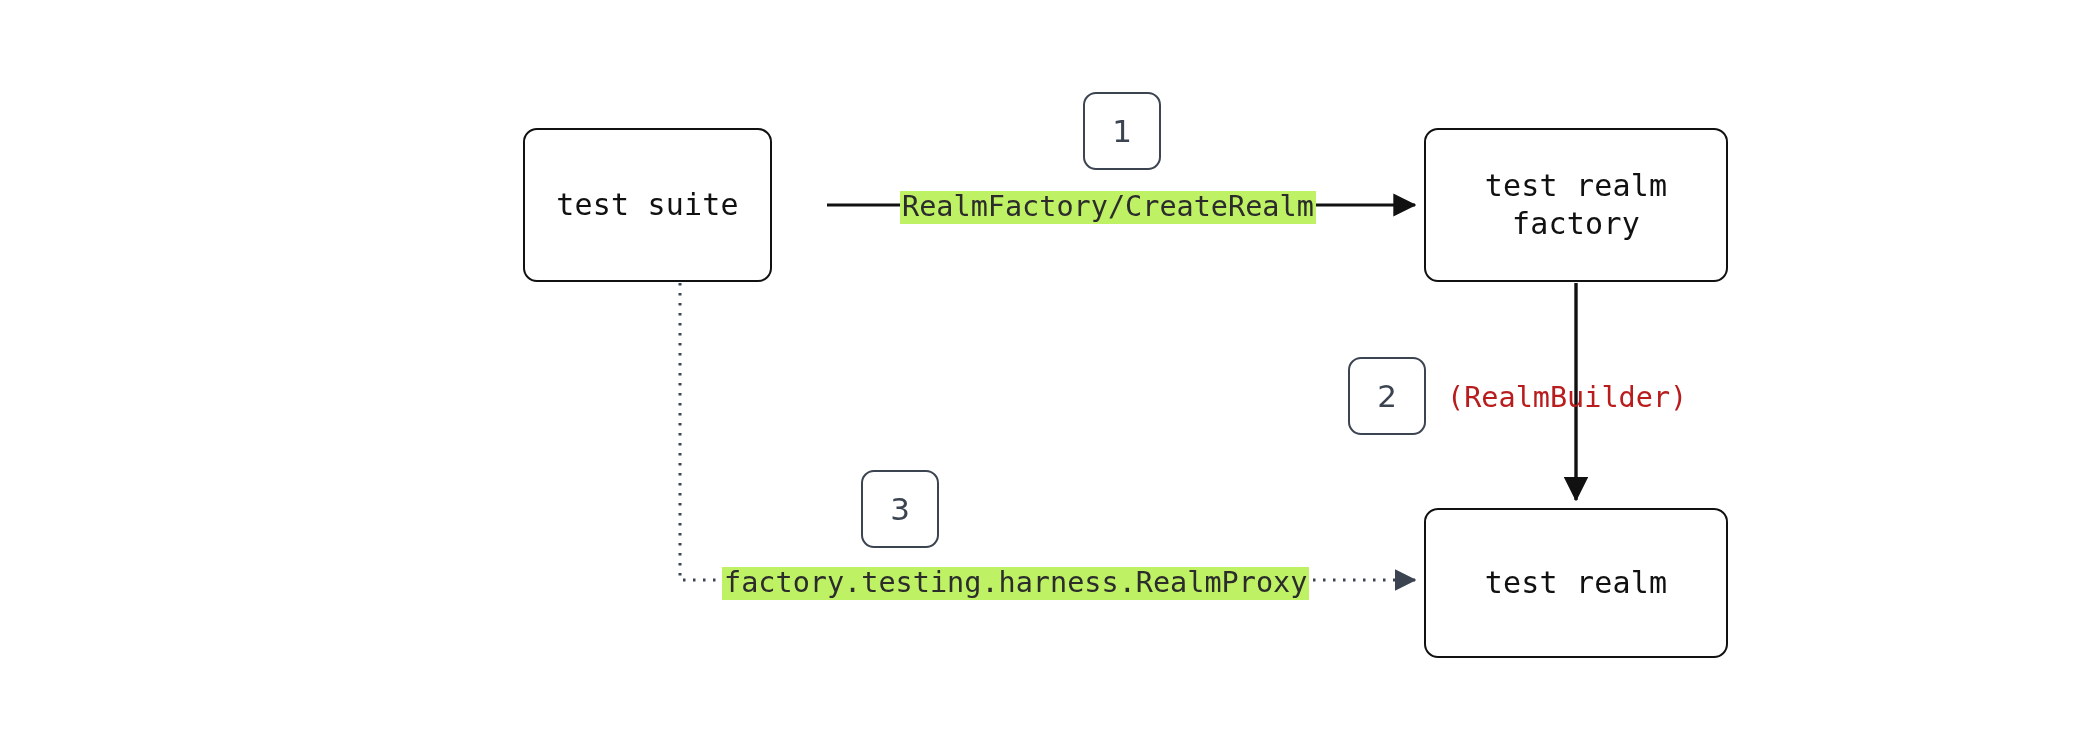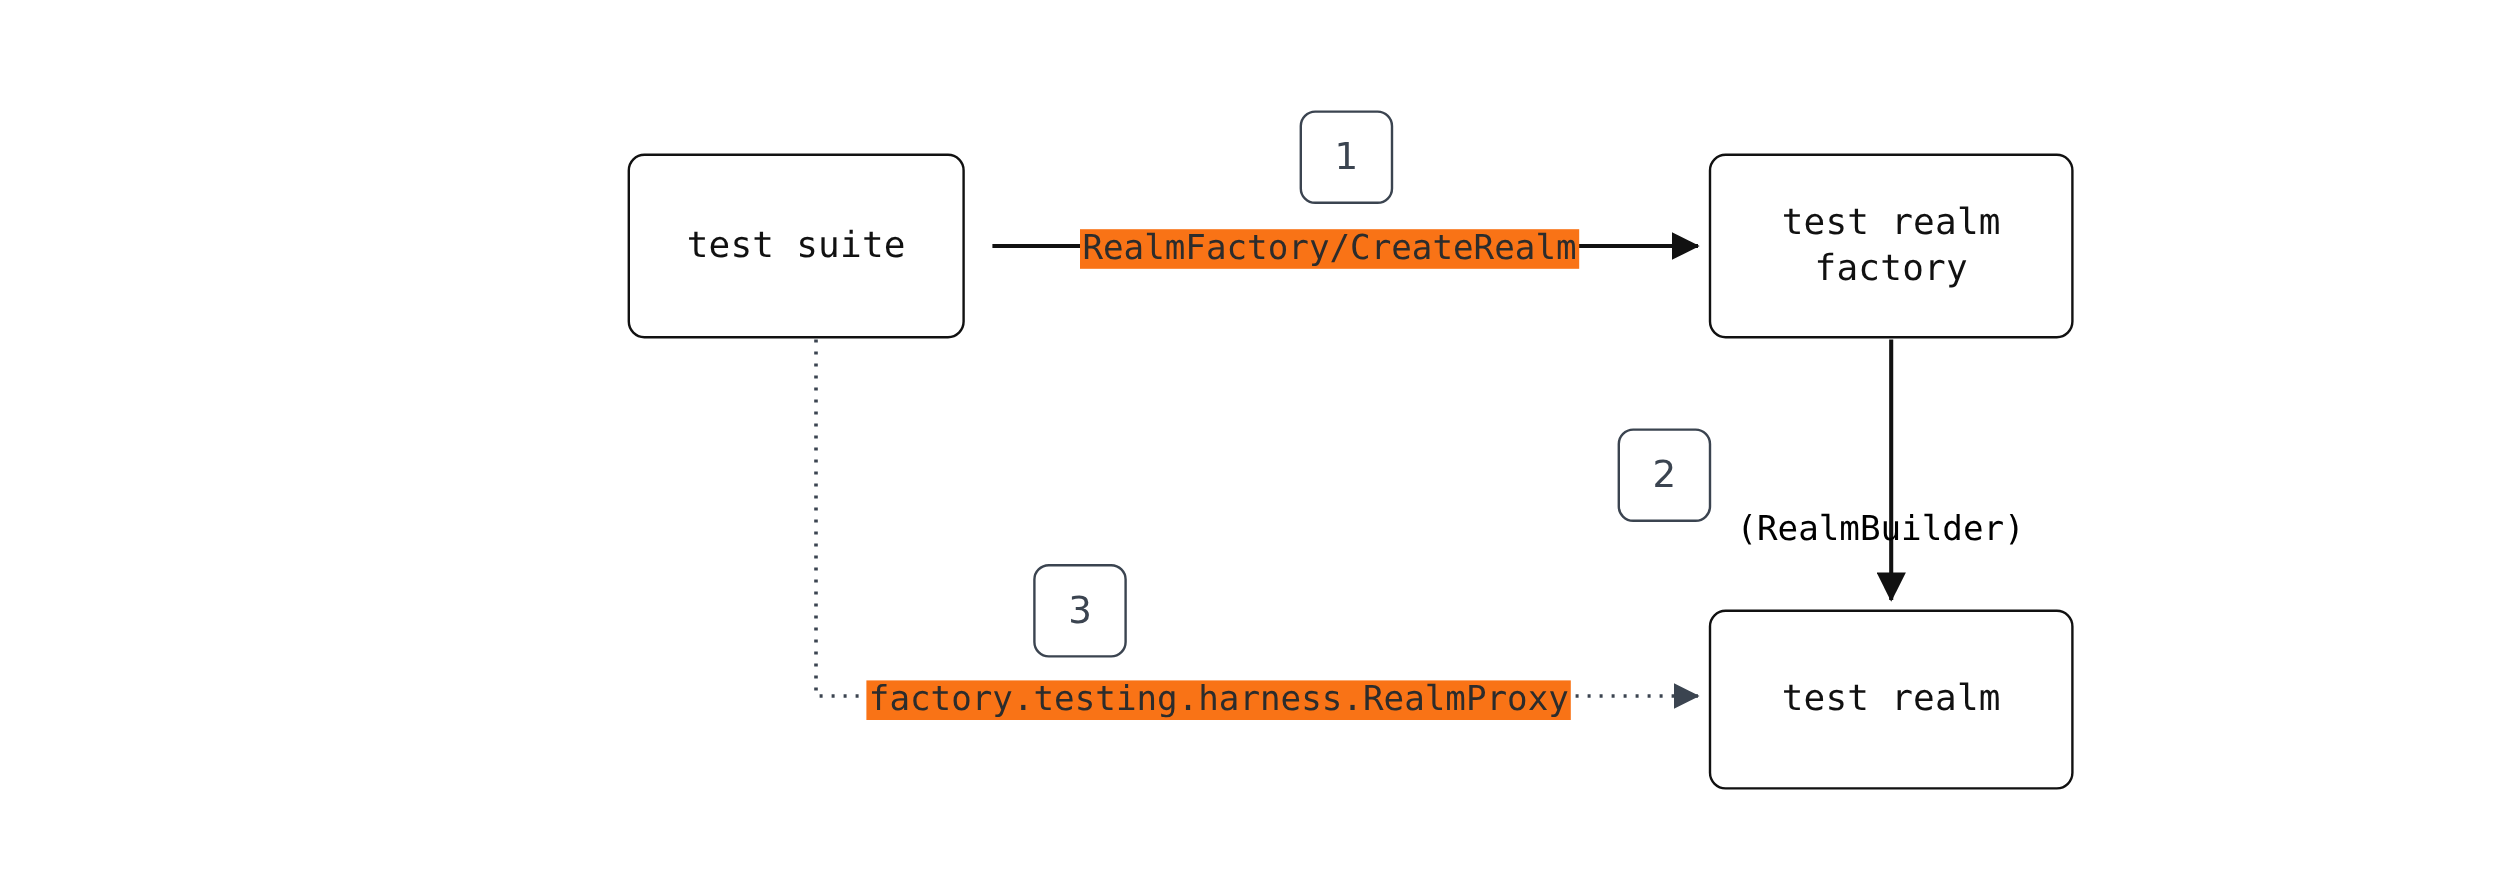--- a/index.html
+++ b/index.html
@@ -38,21 +38,21 @@
     color: #111111;
     font-family: "DejaVu Sans Mono", "Liberation Mono", monospace;
     font-size: 30px;
     line-height: 1.28;
     letter-spacing: 0.2px;
     white-space: pre-line;
     z-index: 3;
   }
   .edge-label {
     position: absolute;
-    background: #f97316;
+    background: #bef264;
     color: #2c2c2c;
     font-family: "DejaVu Sans Mono", "Liberation Mono", monospace;
     font-size: 28.5px;
     line-height: 1;
     letter-spacing: 0px;
     white-space: nowrap;
     padding: 2px 2px;
     z-index: 4;
   }
   .edge-label.no-bg {
@@ -89,30 +89,30 @@
       </marker>
     </defs>
 
     <line x1="827" y1="205" x2="1415" y2="205" stroke="#111111" stroke-width="3.2" marker-end="url(#arrow-solid)"></line>
 
     <line x1="1576" y1="283" x2="1576" y2="500" stroke="#111111" stroke-width="3.4" marker-end="url(#arrow-solid)"></line>
 
     <path d="M 680 283 L 680 580 L 1415 580" fill="none" stroke="#3b4450" stroke-width="3" stroke-dasharray="2.5 7.5" stroke-linecap="butt" marker-end="url(#arrow-dotted)"></path>
   </svg>
 
-  <div class="node-box" id="node-test-suite" style="left: 523px; top: 128px; width: 281px; height: 154px; border-color: rgb(17, 17, 17); background: rgb(255, 255, 255); color: rgb(17, 17, 17);">test suite</div>
+  <div class="node-box" id="node-test-suite" style="left: 523px; top: 128px; width: 249px; height: 154px; border-color: rgb(17, 17, 17); background: rgb(255, 255, 255); color: rgb(17, 17, 17);">test suite</div>
 
   <div class="node-box" id="node-test-realm-factory" style="left: 1424px; top: 128px; width: 304px; height: 154px; border-color: rgb(17, 17, 17); background: rgb(255, 255, 255); color: rgb(17, 17, 17);">test realm
 factory</div>
 
   <div class="node-box" id="node-test-realm" style="left: 1424px; top: 508px; width: 304px; height: 150px; border-color: rgb(17, 17, 17); background: rgb(255, 255, 255); color: rgb(17, 17, 17);">test realm</div>
 
   <div class="edge-label" id="edge-label-1" style="left: 900px; top: 191px; color: rgb(44, 44, 44);">RealmFactory/CreateRealm</div>
 
-  <div class="edge-label no-bg" id="edge-label-2" style="left: 1445px; top: 382px; color: #000000; margin-top: 43px;">(RealmBuilder)</div>
+  <div class="edge-label no-bg" id="edge-label-2" style="left: 1445px; top: 382px; color: #b91c1c;">(RealmBuilder)</div>
 
   <div class="edge-label" id="edge-label-3" style="left: 722px; top: 567px; color: rgb(44, 44, 44);">factory.testing.harness.RealmProxy</div>
 
   <div class="step-badge" id="step-badge-1" style="left: 1083px; top: 92px; width: 78px; height: 78px; border-color: rgb(59, 68, 80); color: rgb(59, 68, 80);">1</div>
 
   <div class="step-badge" id="step-badge-2" style="left: 1348px; top: 357px; width: 78px; height: 78px; border-color: rgb(59, 68, 80); color: rgb(59, 68, 80);">2</div>
 
   <div class="step-badge" id="step-badge-3" style="left: 861px; top: 470px; width: 78px; height: 78px; border-color: rgb(59, 68, 80); color: rgb(59, 68, 80);">3</div>
 
 </div>

